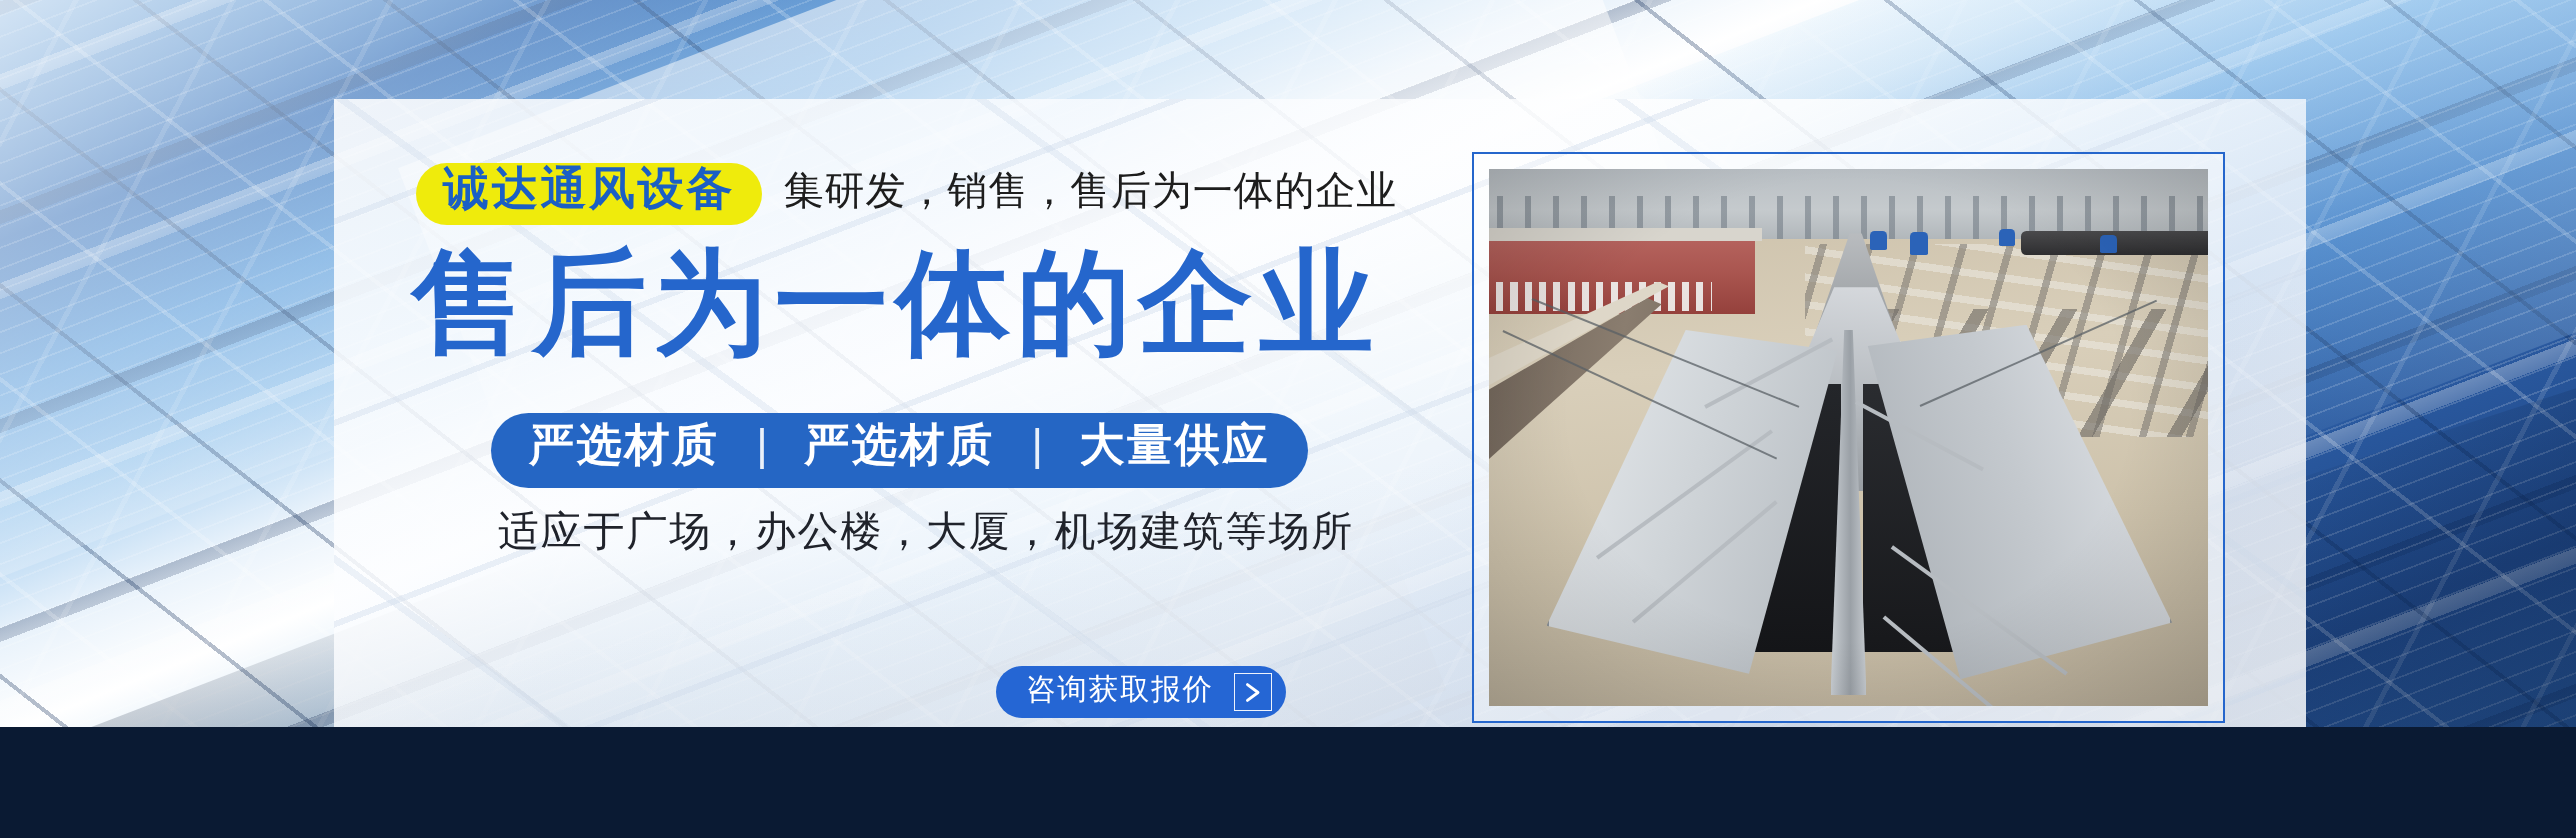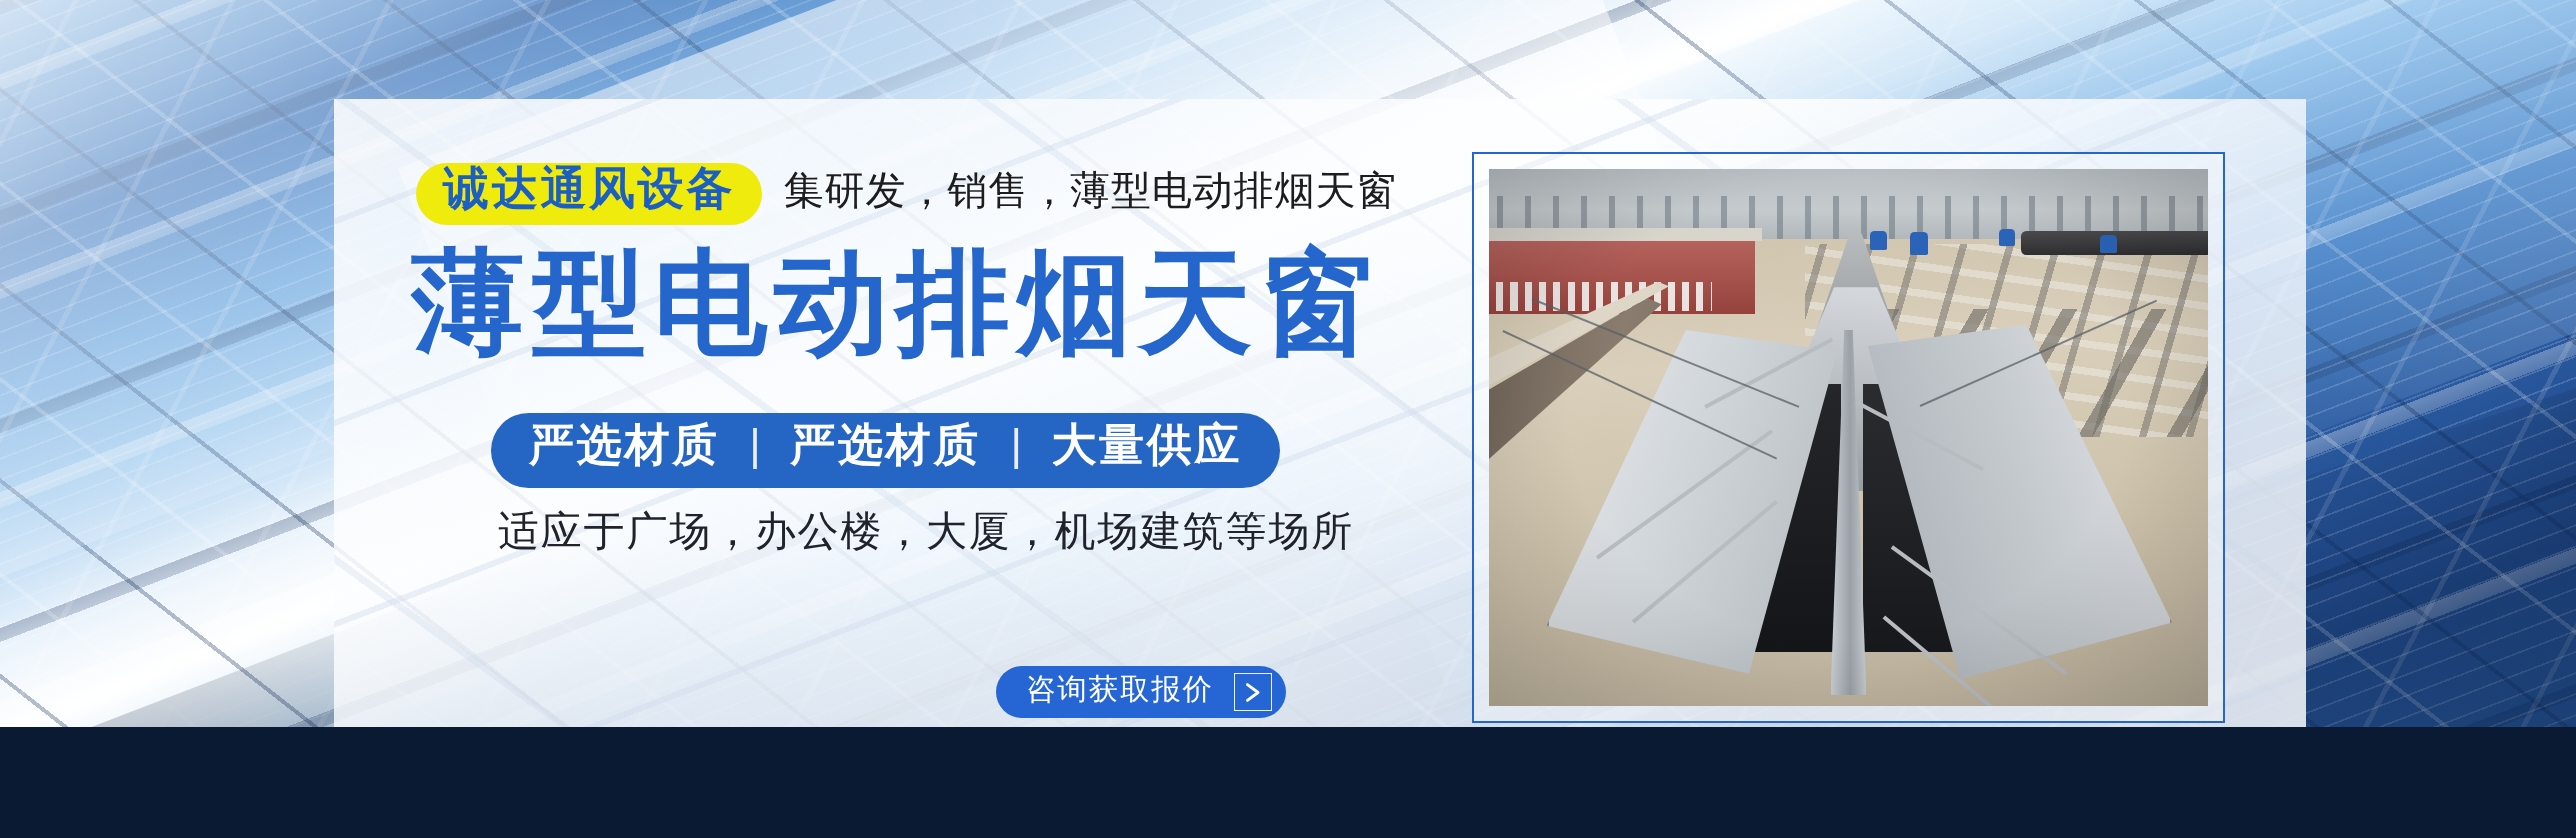--- a/index.html
+++ b/index.html
@@ -177,21 +177,21 @@
     line-height:1;
     white-space:nowrap;
     text-shadow:0 1.8px 0 rgba(255,255,255,0.35);
   }
 
   .feature-pill{
     position:absolute;left:157px;top:314px;
     background:#2566c4;
     border-radius:43px;
     padding:13.4px 38px 17px;
-    display:flex;align-items:center;gap:2px;
+    display:flex;align-items:center;gap:9px;
     white-space:nowrap;
   }
   .feature-item{
     color:#ffffff;
     font-size:45px;font-weight:700;
     letter-spacing:2.7px;line-height:1;
   }
   .feature-sep{
     color:#ffffff;opacity:0.9;
     font-size:45px;font-weight:400;
@@ -392,24 +392,24 @@
   <div class="panel">
     <div class="panel-streak"></div>
     <div class="panel-streak2"></div>
     <div class="panel-shade"></div>
   </div>
 
   <div class="content">
 
     <div class="tagline-row">
       <div class="brand-pill">诚达通风设备</div>
-      <div class="tagline">集研发，销售，薄型电动排烟天窗</div>
+      <div class="tagline">集研发，销售，售后为一体的企业</div>
     </div>
 
-    <div class="headline">薄型电动排烟天窗</div>
+    <div class="headline">售后为一体的企业</div>
 
     <div class="feature-pill">
       <span class="feature-item">严选材质</span>
       <span class="feature-sep">|</span>
       <span class="feature-item">严选材质</span>
       <span class="feature-sep">|</span>
       <span class="feature-item">大量供应</span>
     </div>
 
     <div class="subdesc">适应于广场，办公楼，大厦，机场建筑等场所</div>

